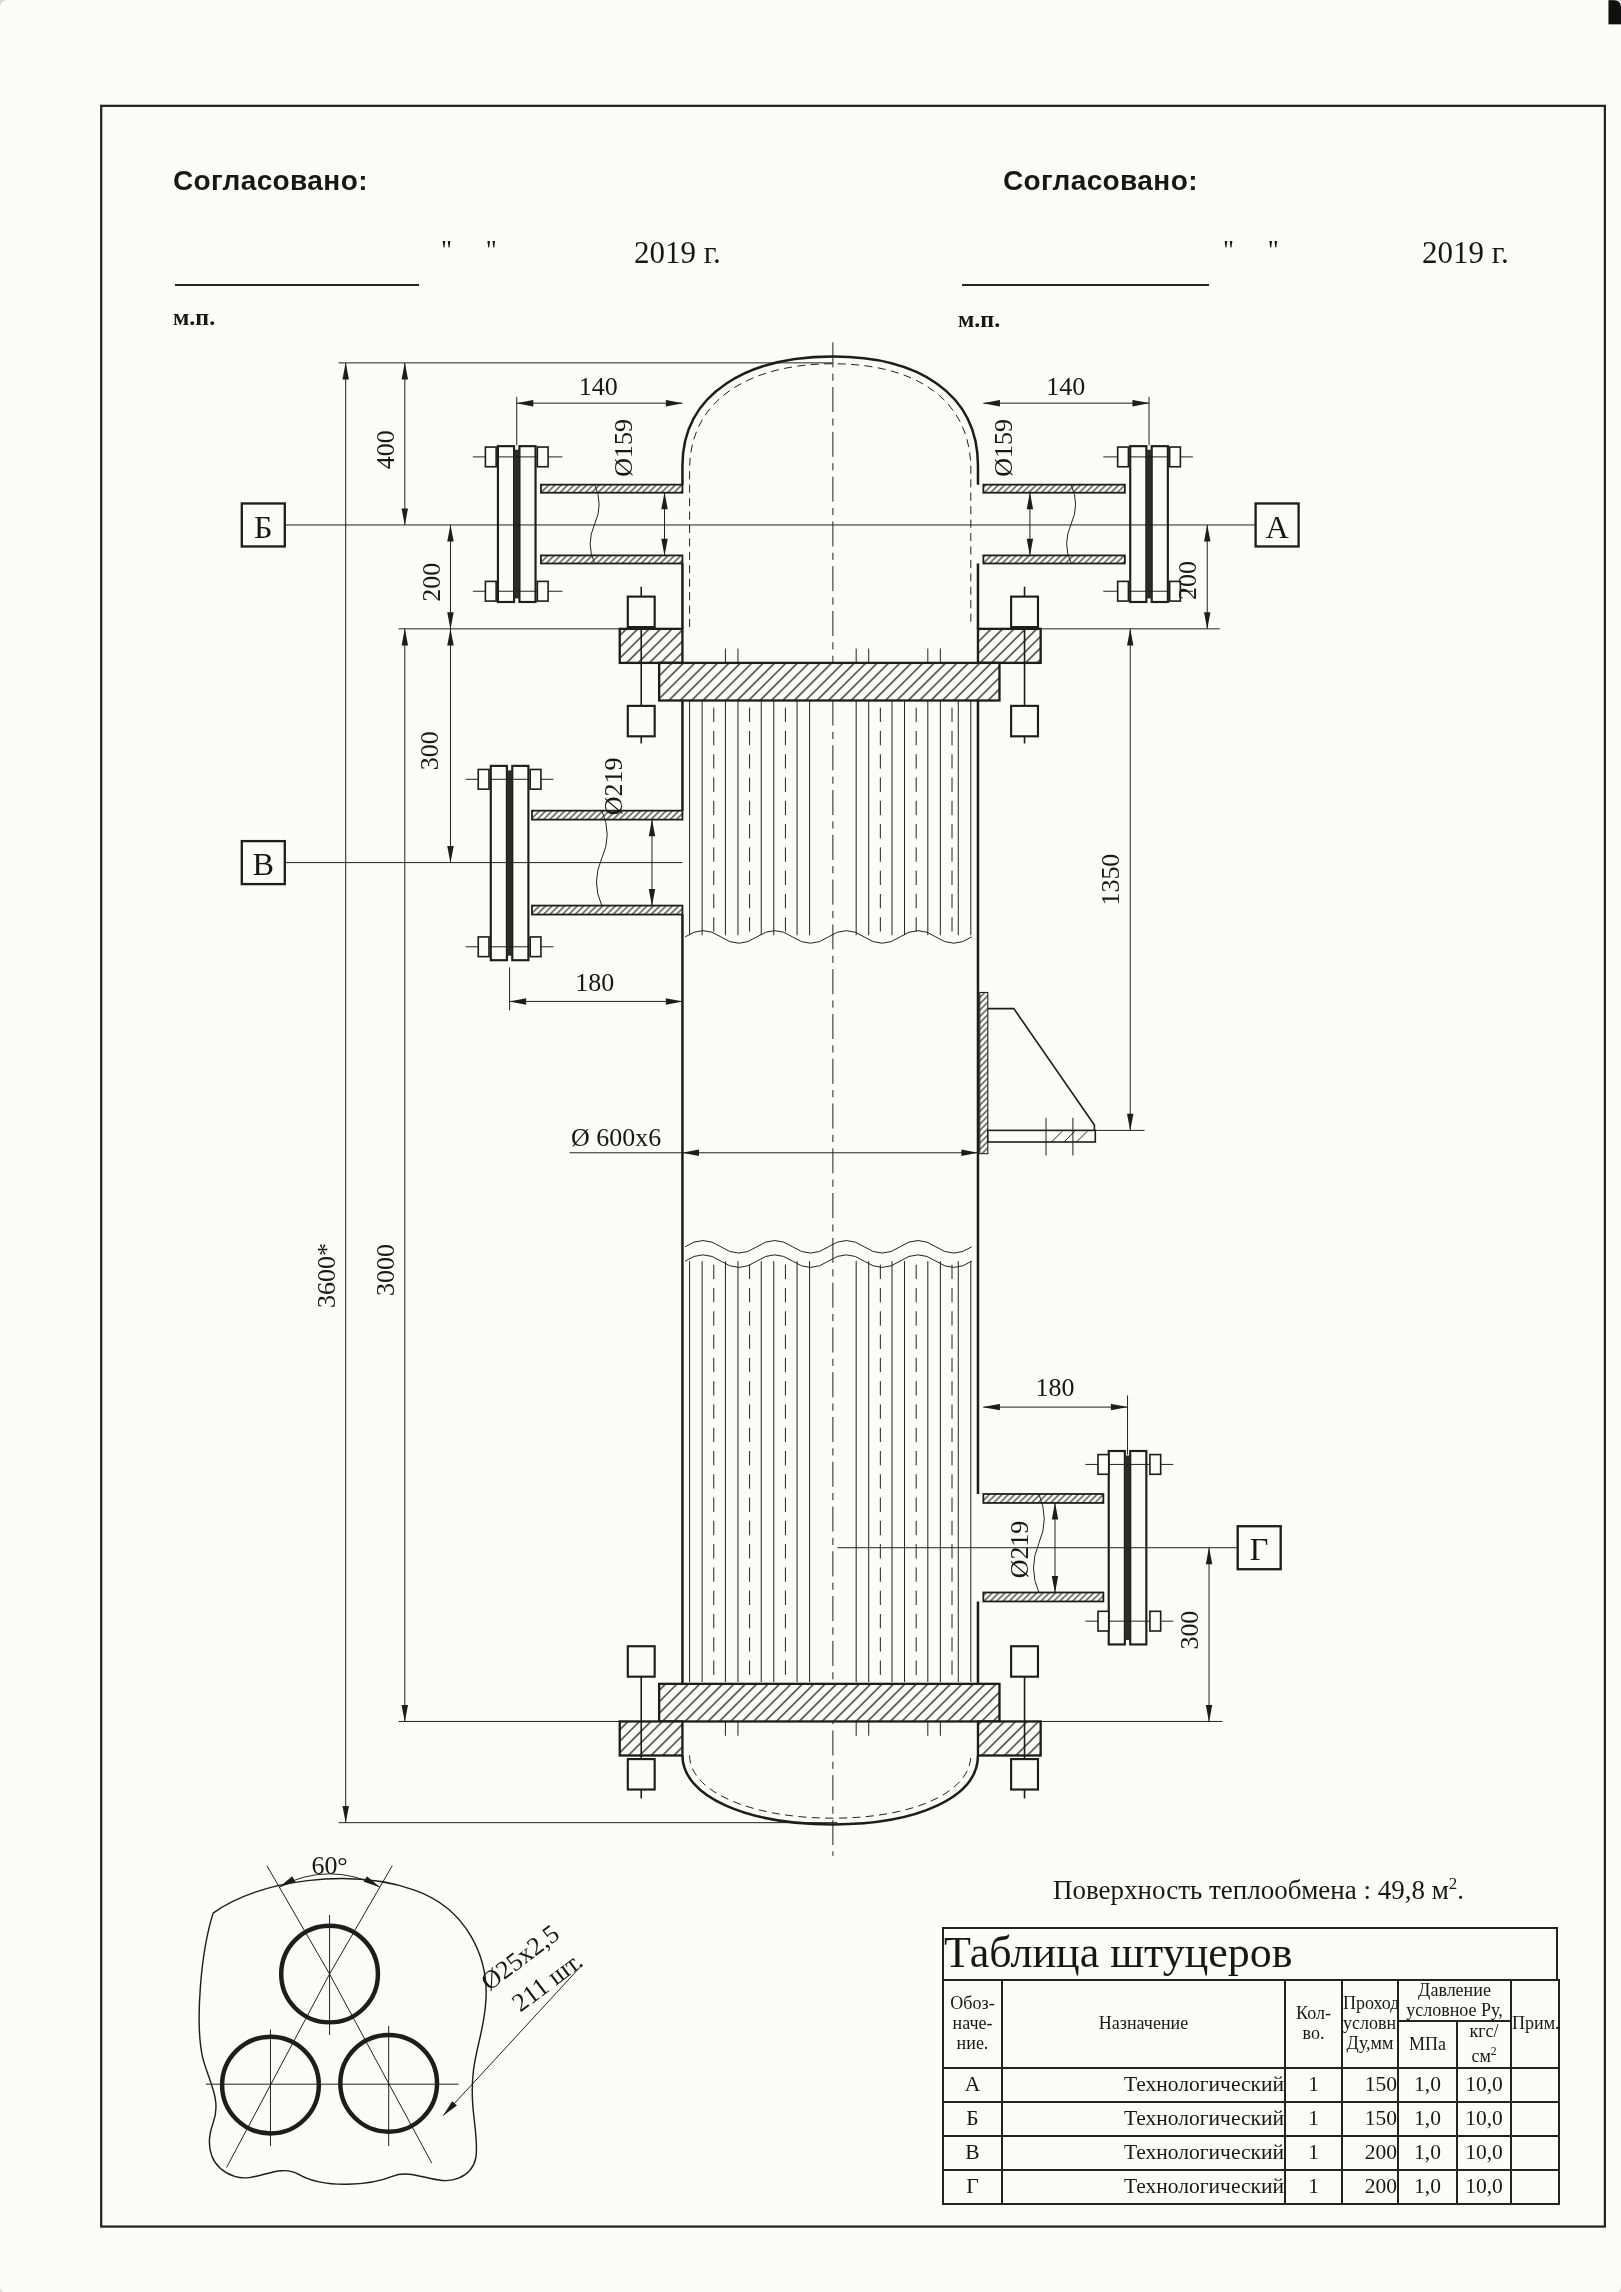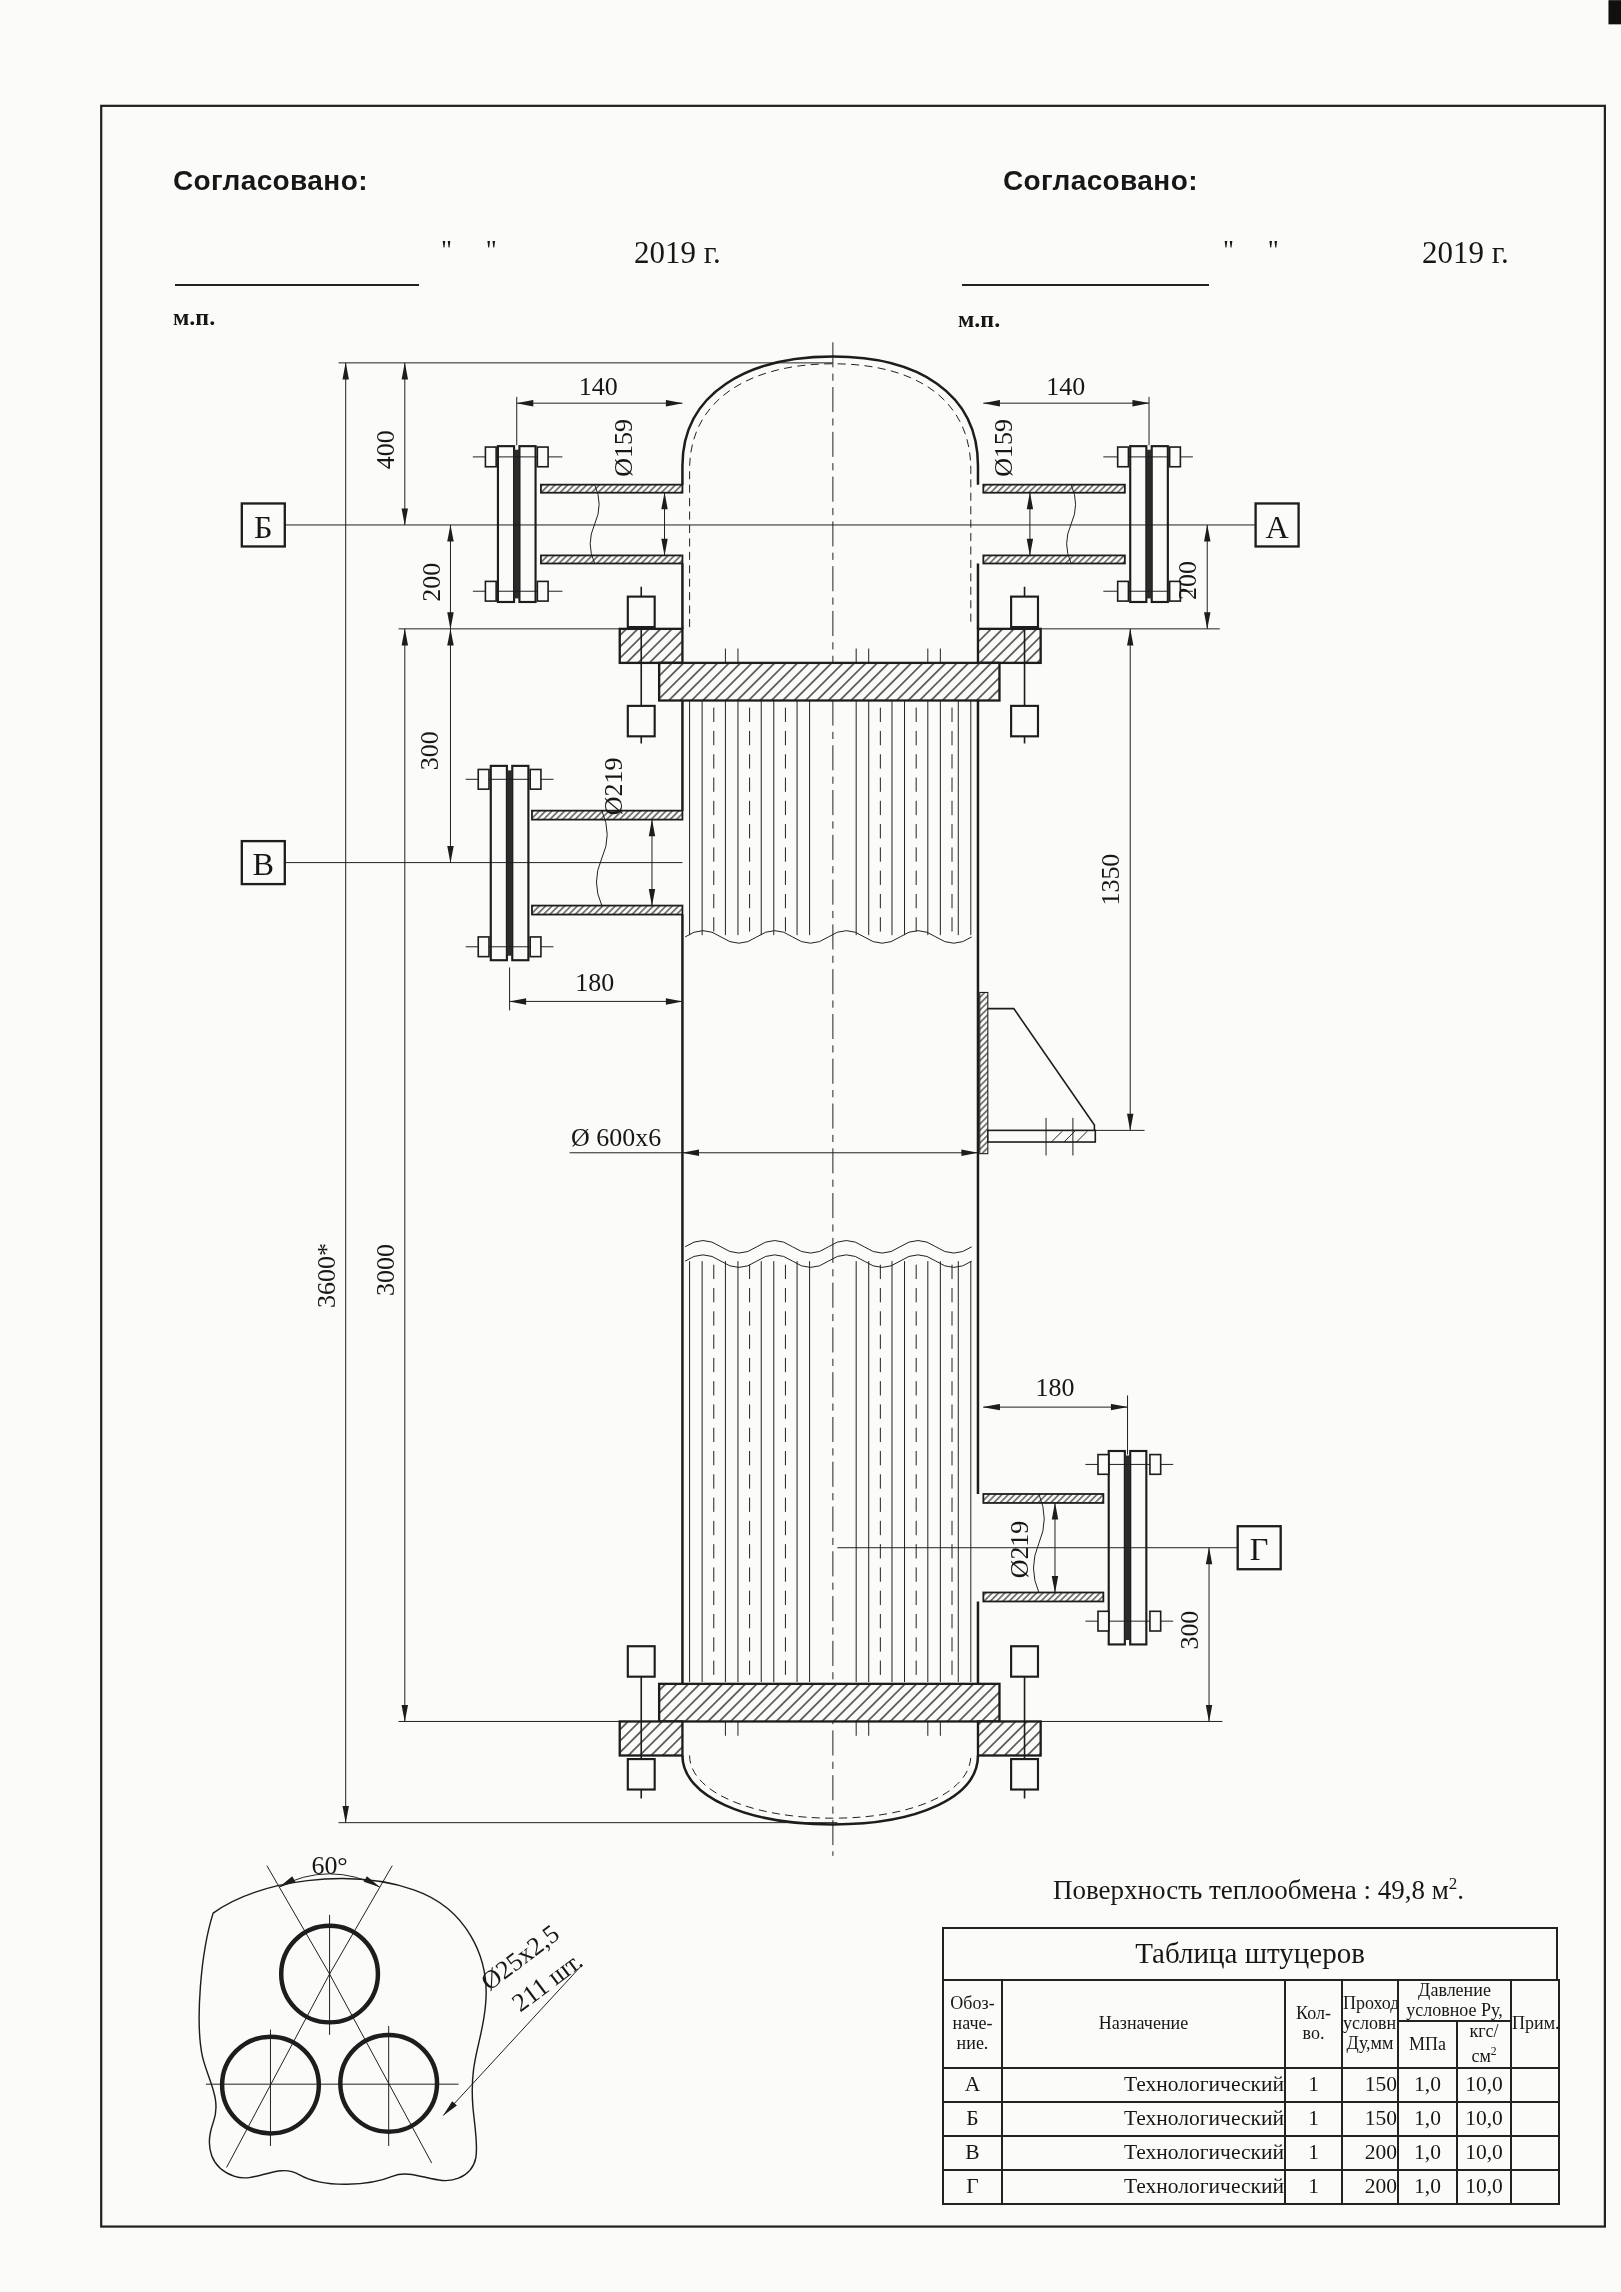--- a/index.html
+++ b/index.html
@@ -1,17 +1,17 @@
 <!DOCTYPE html>
 <html style="font-size:14.3px"><head>
 <meta charset="utf-8">
 <style>
   html,body{margin:0;padding:0;background:#d8d8d4;}
   .page{position:relative;width:1621px;height:2293px;background:#fbfbf9;overflow:hidden;
-        font-family:"Liberation Serif",serif;color:#171717;}
+        font-family:"Liberation Serif",serif;color:#171717;border-radius:7px;}
   .abs{position:absolute;}
   .sans{font-family:"Liberation Sans",sans-serif;}
   .approv-title{font-size:28px;font-weight:bold;letter-spacing:0.4px;}
   .sig-line{border-bottom:2.2px solid #222;height:0;}
   .quotes{font-size:27px;white-space:pre;}
   .year{font-size:31px;margin-left:12px;}
   .mp{font-size:24px;font-weight:bold;}
   .note{font-size:27px;}
   .note sup{font-size:17px;}
   svg text{font-family:"Liberation Serif",serif;fill:#171717;}
@@ -22,21 +22,21 @@
   .tn{stroke:#1d1d1d;stroke-width:1.1;fill:none;}
   .dm{stroke:#1d1d1d;stroke-width:1.1;fill:none;}
   .ct{stroke:#1d1d1d;stroke-width:1.1;fill:none;stroke-dasharray:28 7 8 7;}
   .dsh{stroke:#1d1d1d;stroke-width:1.1;fill:none;stroke-dasharray:9 6;}
   .tdash{stroke:#1d1d1d;stroke-width:1.1;fill:none;stroke-dasharray:16 10;}
   .wh{fill:#fbfbf9;stroke:#1d1d1d;stroke-width:2.4;}
   .gask{fill:#2b2b2b;stroke:none;}
   
   .ntable{position:absolute;left:942px;top:1927px;width:616px;}
   .ntable .title{border:2.7px solid #222;border-bottom:none;height:50px;line-height:48px;
-     text-align:center;font-size:29px;}
+     font-size:44px;}
   table.grid{border-collapse:collapse;table-layout:fixed;width:616px;}
   table.grid th,table.grid td{border:2px solid #222;padding:0;overflow:hidden;}
   table.grid{border:2.7px solid #222;}
   table.grid th{font-weight:normal;font-size:18px;line-height:19.7px;text-align:center;}
   table.grid thead tr:last-child th{border-bottom:2.7px solid #222;}
   table.grid td{font-size:21.5px;height:32px;}
   td.cLet{text-align:center;font-size:24px;}
   td.cNaz{text-align:right;padding-left:7.2px;}
   td.cQty{text-align:center;}
   td.cDu{text-align:right;padding-right:7.2px;}

